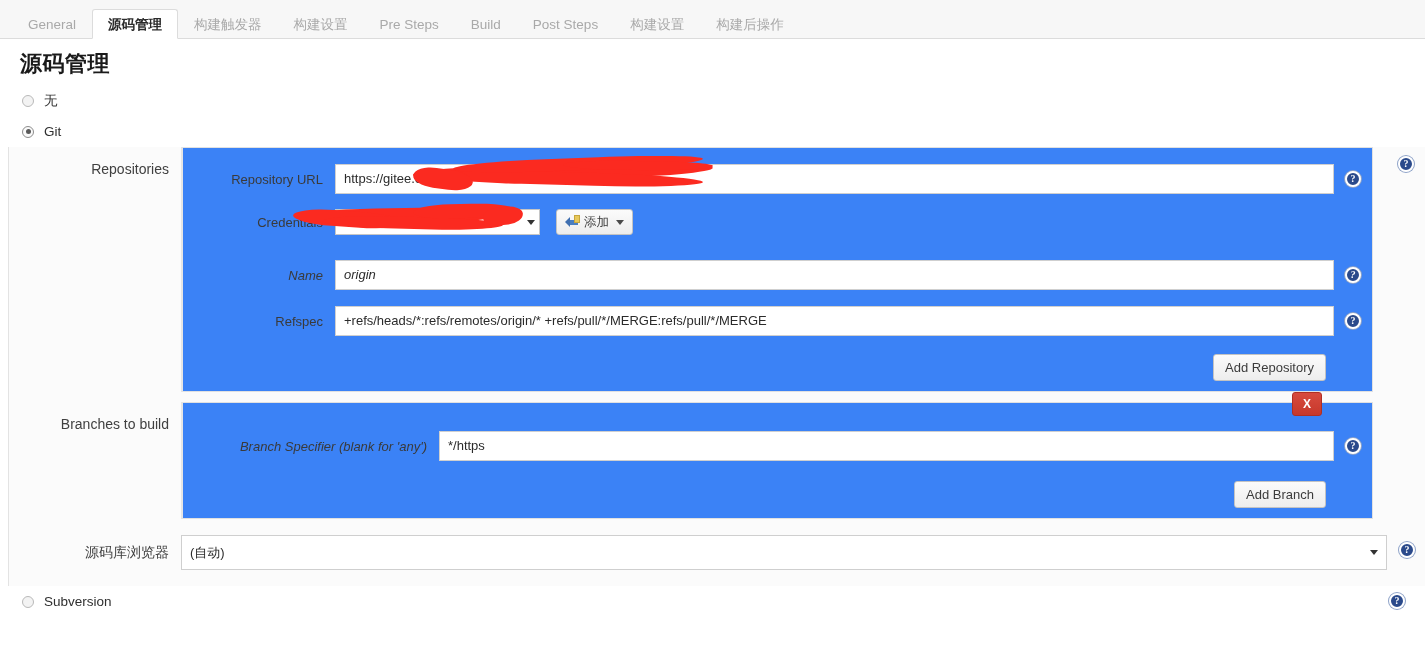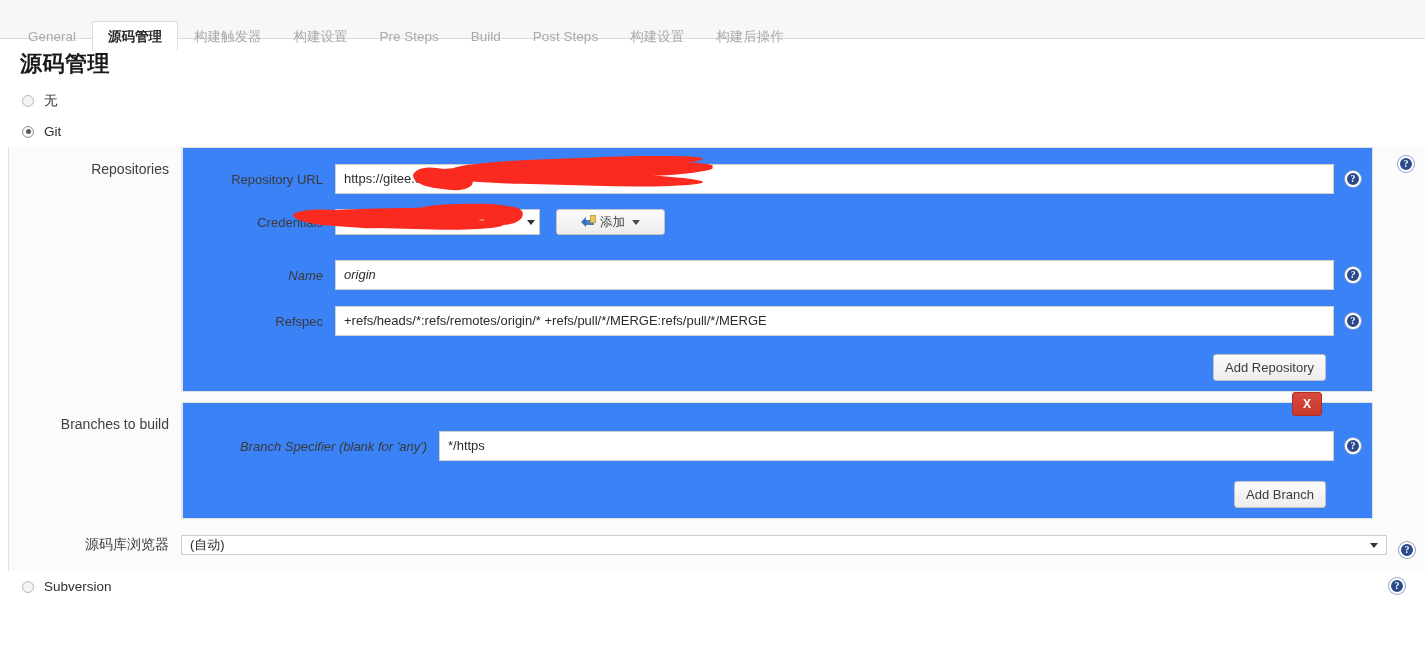--- a/index.html
+++ b/index.html
@@ -27,21 +27,21 @@
     height: 30px;
     line-height: 30px;
     padding: 0 15px;
     font-size: 13.5px;
     color: #a9a9a9;
     border: 1px solid transparent;
     border-bottom: none;
     white-space: nowrap;
     cursor: pointer;
     position: relative;
-    top: 13px;
+    top: 1px;
     text-align: center;
   }
   .tab.active {
     background: #ffffff;
     color: #2b2b2b;
     font-weight: bold;
     border: 1px solid #dcdcdc;
     border-bottom: 1px solid #ffffff;
     border-radius: 3px 3px 0 0;
   }
@@ -172,21 +172,21 @@
     width: 0; height: 0;
     border-left: 4px solid transparent;
     border-right: 4px solid transparent;
     border-top: 5px solid #333333;
     margin-left: 4px;
     flex: 0 0 auto;
   }
 
   
   .select-wide {
-    height: 20px;
+    height: 35px;
     background: #ffffff;
     border: 1px solid #cfcfcf;
     display: flex;
     align-items: center;
     padding: 0 8px;
     font-size: 13px;
     color: #2b2b2b;
     margin-right: 38px;
   }
   .select-wide .sel-text { flex: 1 1 auto; }
@@ -200,21 +200,21 @@
     padding: 0 11px;
     background: linear-gradient(#fbfbfb, #ededed);
     border: 1px solid #c3c3c3;
     border-radius: 3px;
     font-size: 13px;
     color: #3c3c3c;
     cursor: pointer;
     white-space: nowrap;
     font-family: "Liberation Sans", sans-serif;
   }
-  .btn.small { height: 26px; padding: 0 24px; font-size: 12.5px; }
+  .btn.small { height: 26px; padding: 0 8px; font-size: 12.5px; }
   .btn .caret { border-top-color: #4a4a4a; margin-left: 7px; }
 
   .add-icon {
     display: inline-block;
     width: 14px; height: 11px;
     margin-right: 5px;
     position: relative;
     flex: 0 0 auto;
   }
   .add-icon::before { 

